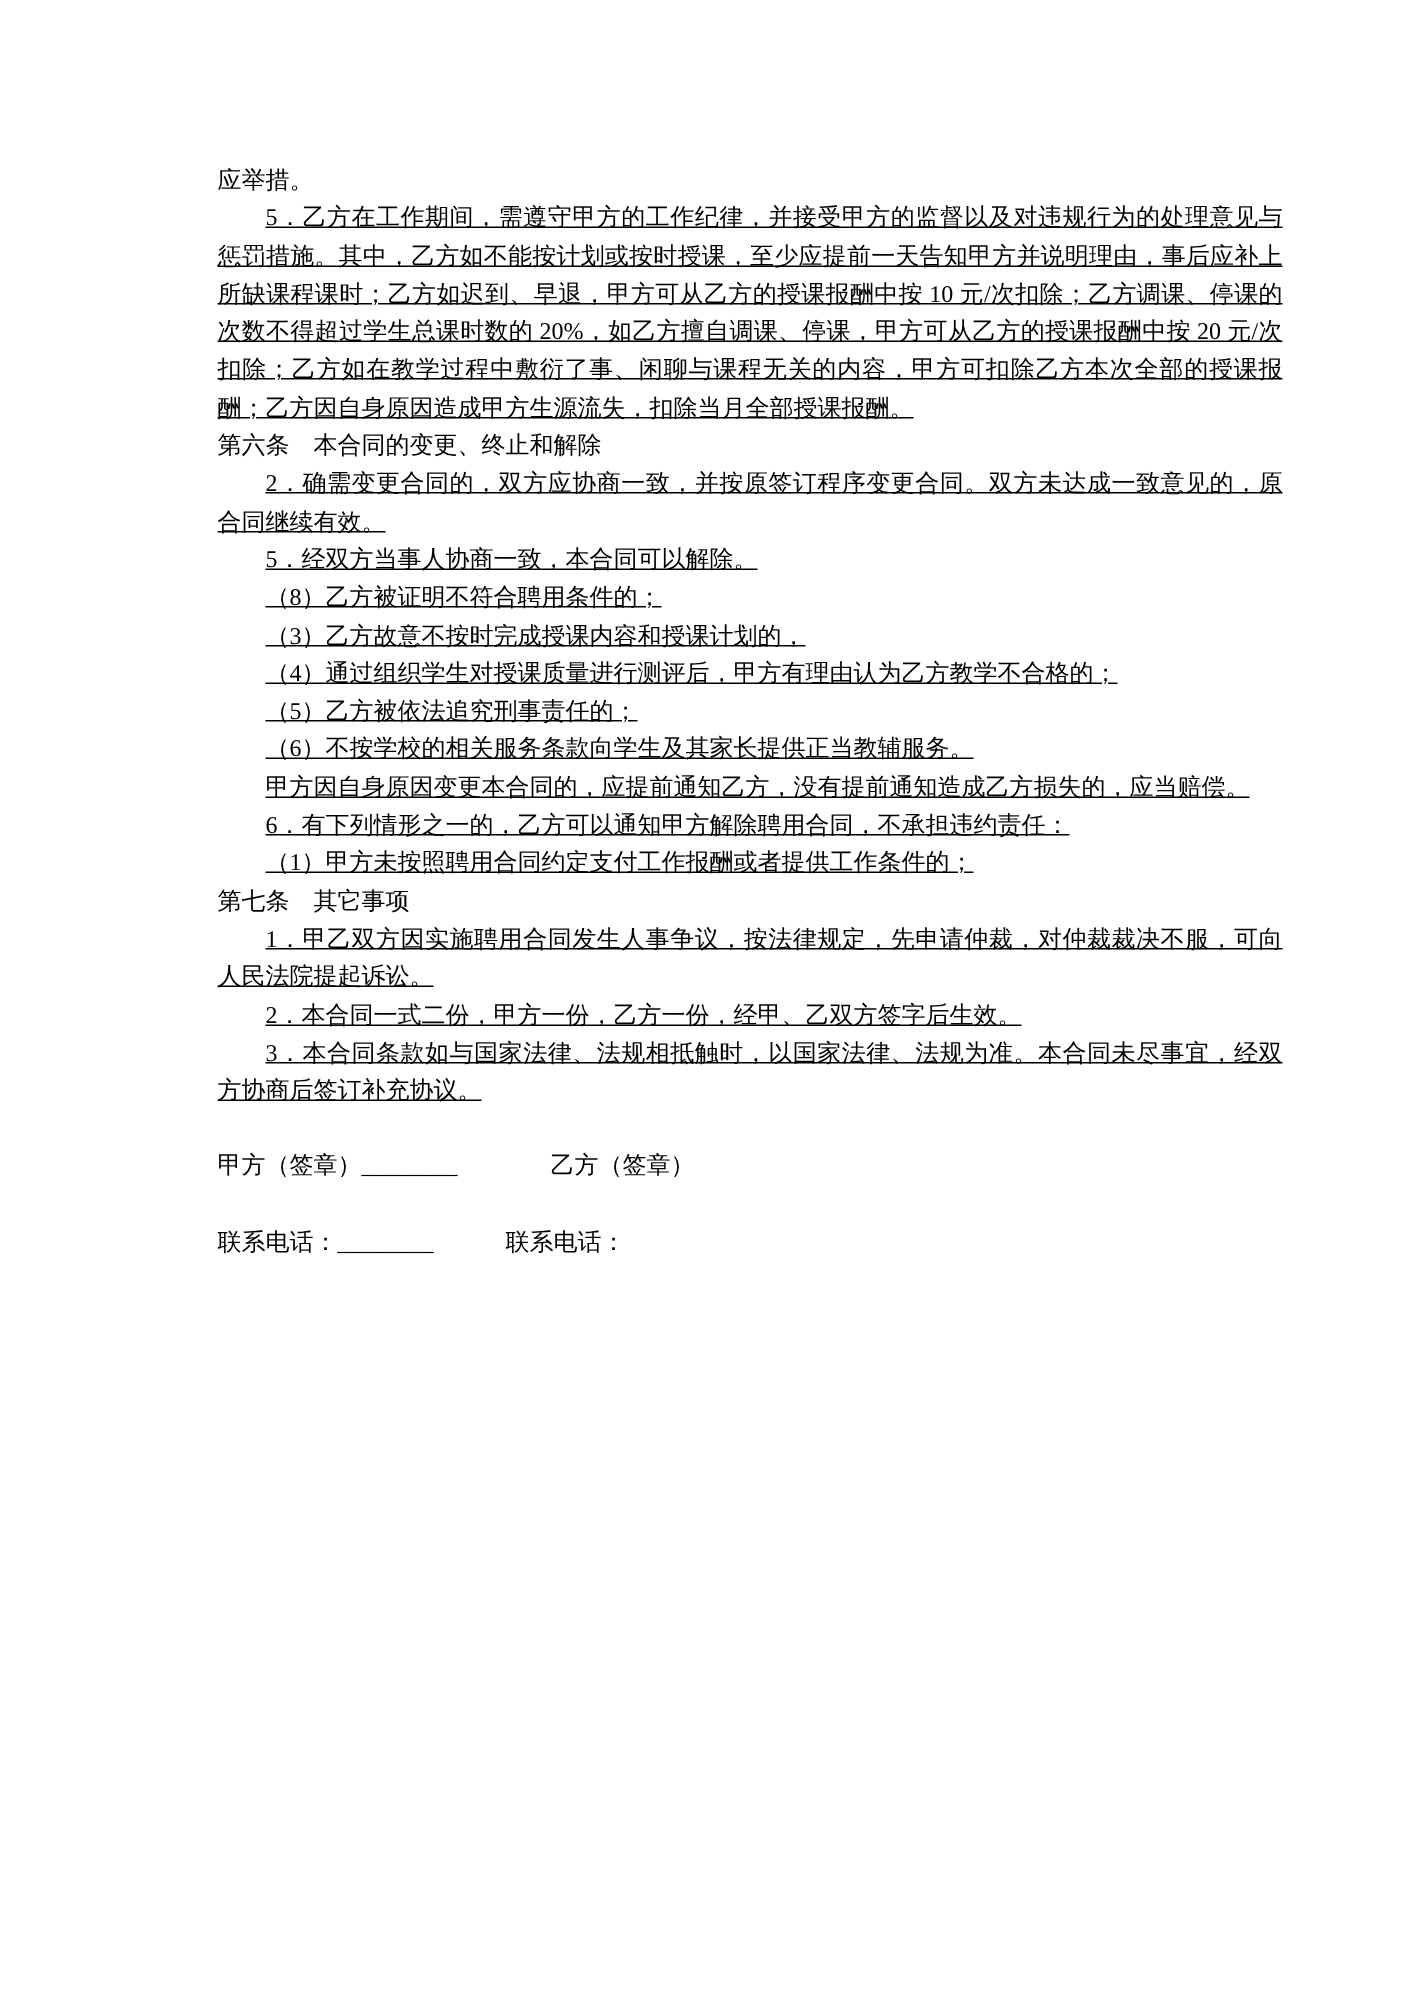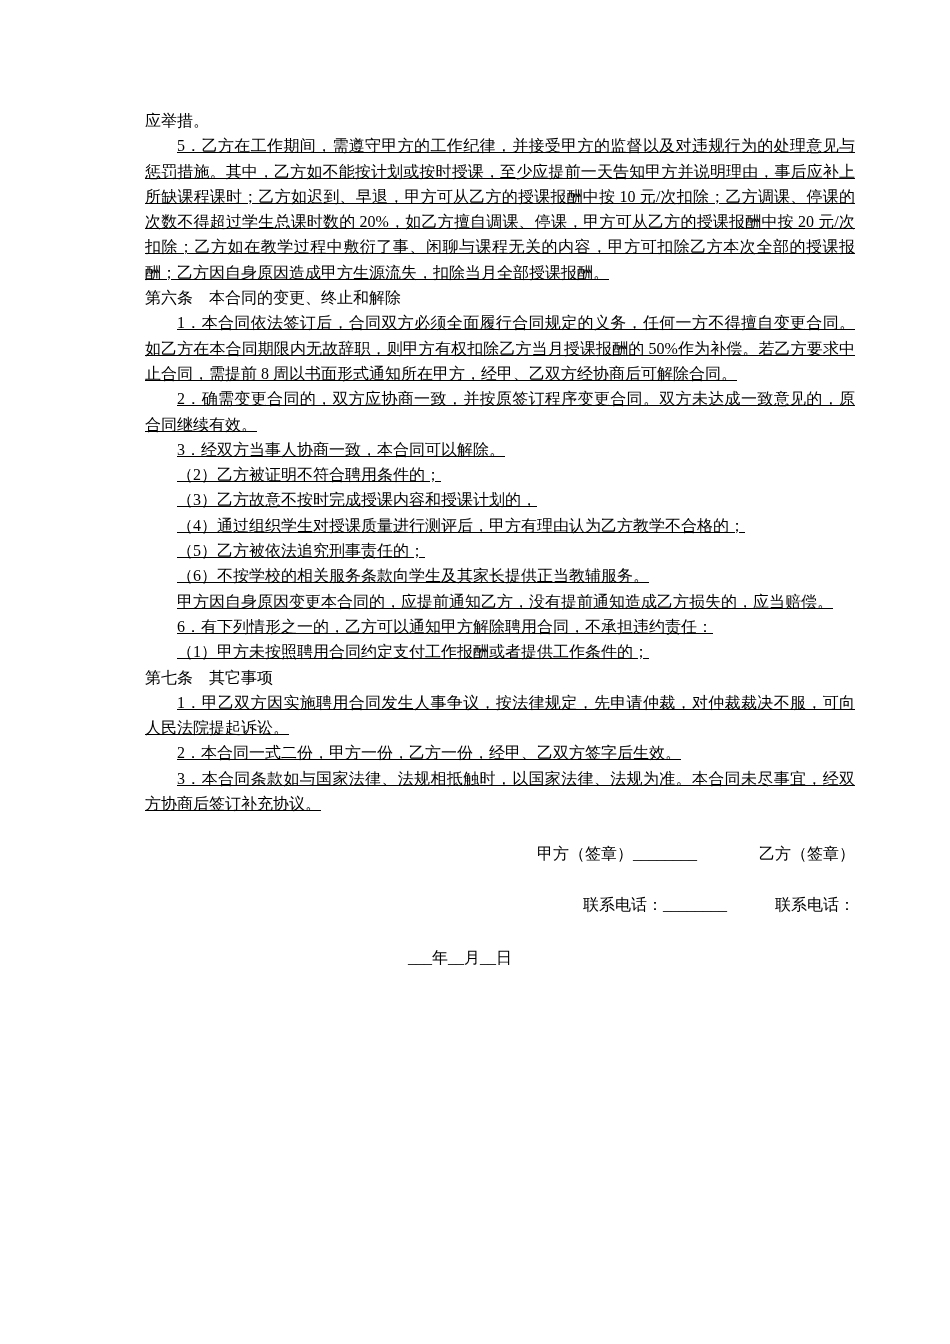--- a/index.html
+++ b/index.html
@@ -26,55 +26,53 @@
     margin: 0;
     text-align: justify;
     text-justify: inter-ideograph;
     word-break: break-all;
   }
   .para.indent { text-indent: 2em; text-decoration: underline; }
   .para.heading { text-indent: 0; }
   .para.plain { text-indent: 0; }
   .sig-row {
     margin: 25px 0 0 0;
-    text-align: right;
+    text-align: left;
   }
   .sig-gap-a { display: inline-block; width: 62px; }
   .sig-gap-b { display: inline-block; width: 48px; }
   .date-row {
     margin: 28px 0 0 0;
     text-align: center;
   }
   .date-inner { display: inline-block; margin-right: 80px; }
 </style>
 </head>
 <body>
 
 <div class="page">
 
   <div>
       <p class="para plain">应举措。</p>
       <p class="para indent">5．乙方在工作期间，需遵守甲方的工作纪律，并接受甲方的监督以及对违规行为的处理意见与惩罚措施。其中，乙方如不能按计划或按时授课，至少应提前一天告知甲方并说明理由，事后应补上所缺课程课时；乙方如迟到、早退，甲方可从乙方的授课报酬中按 10 元/次扣除；乙方调课、停课的次数不得超过学生总课时数的 20%，如乙方擅自调课、停课，甲方可从乙方的授课报酬中按 20 元/次扣除；乙方如在教学过程中敷衍了事、闲聊与课程无关的内容，甲方可扣除乙方本次全部的授课报酬；乙方因自身原因造成甲方生源流失，扣除当月全部授课报酬。</p>
       <p class="para heading">第六条　本合同的变更、终止和解除</p>
-      <p class="para indent">1．本合同依法签订后，合同双方必须全面履行合同规定的义务，任何一方不得擅自变更合同。如乙方在本合同期限内无故辞职，则甲方有权扣除乙方当月授课报酬的 50%作为补偿。若乙方要求中止合同，需提前 8 周以书面形式通知所在甲方，经甲、乙双方经协商后可解除合同。</p>
       <p class="para indent">2．确需变更合同的，双方应协商一致，并按原签订程序变更合同。双方未达成一致意见的，原合同继续有效。</p>
-      <p class="para indent">3．经双方当事人协商一致，本合同可以解除。</p>
-      <p class="para indent">（2）乙方被证明不符合聘用条件的；</p>
+      <p class="para indent">5．经双方当事人协商一致，本合同可以解除。</p>
+      <p class="para indent">（8）乙方被证明不符合聘用条件的；</p>
       <p class="para indent">（3）乙方故意不按时完成授课内容和授课计划的，</p>
       <p class="para indent">（4）通过组织学生对授课质量进行测评后，甲方有理由认为乙方教学不合格的；</p>
       <p class="para indent">（5）乙方被依法追究刑事责任的；</p>
       <p class="para indent">（6）不按学校的相关服务条款向学生及其家长提供正当教辅服务。</p>
       <p class="para indent">甲方因自身原因变更本合同的，应提前通知乙方，没有提前通知造成乙方损失的，应当赔偿。</p>
       <p class="para indent">6．有下列情形之一的，乙方可以通知甲方解除聘用合同，不承担违约责任：</p>
       <p class="para indent">（1）甲方未按照聘用合同约定支付工作报酬或者提供工作条件的；</p>
       <p class="para heading">第七条　其它事项</p>
       <p class="para indent">1．甲乙双方因实施聘用合同发生人事争议，按法律规定，先申请仲裁，对仲裁裁决不服，可向人民法院提起诉讼。</p>
       <p class="para indent">2．本合同一式二份，甲方一份，乙方一份，经甲、乙双方签字后生效。</p>
       <p class="para indent">3．本合同条款如与国家法律、法规相抵触时，以国家法律、法规为准。本合同未尽事宜，经双方协商后签订补充协议。</p>
     </div>
 
   <p class="para sig-row"><span>甲方（签章）</span><span>________</span><span class="sig-gap-a"></span><span>乙方（签章）</span></p>
 
   <p class="para sig-row"><span>联系电话：</span><span>________</span><span class="sig-gap-b"></span><span>联系电话：</span></p>
 
-  <p class="para date-row"><span class="date-inner">___年__月__日</span></p>
 
 </div>
 
 </body></html>

